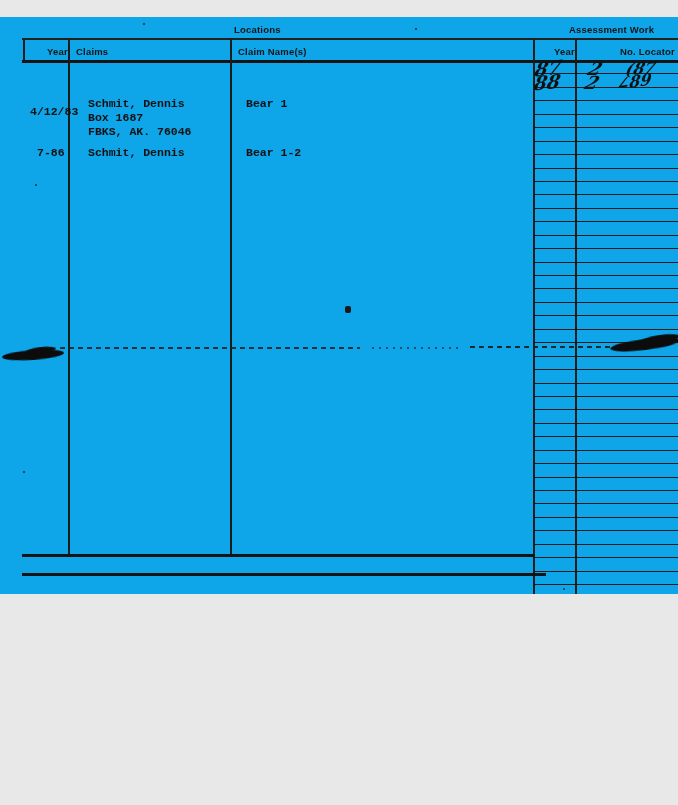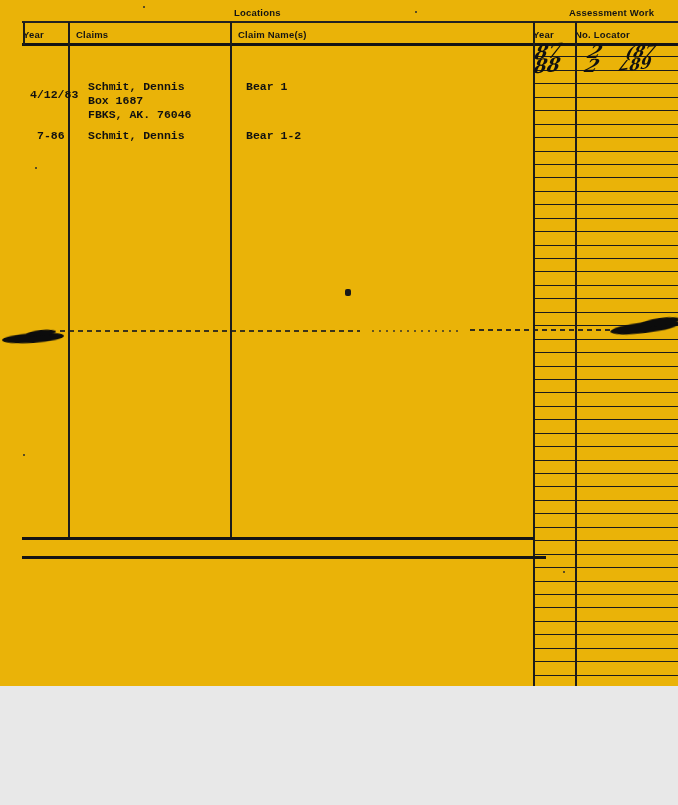--- a/index.html
+++ b/index.html
@@ -1,27 +1,27 @@
 <!DOCTYPE html>
 <html><head>
 <meta charset="utf-8">
 <style>
   html,body{margin:0;padding:0;background:#e8e8e8;}
   .page{
-    position:relative;width:678px;height:686px;background:#eab308;
+    position:relative;width:678px;height:577px;background:#0ea5e9;
     font-family:"Liberation Sans", sans-serif;color:#151515;overflow:hidden;
-    margin:0 auto;
+    margin:17px auto;
   }
   
   .hline,.vline{position:absolute;background:#1c1c1c;}
   .hline.heavy{background:#141414;}
   .hline.med{background:#222;}
   
   .flabel{position:absolute;font-weight:bold;font-size:9.5px;letter-spacing:.2px;color:#141414;white-space:nowrap;}
-  .flabel.center{text-align:left;}
+  .flabel.center{text-align:right;}
   
   .typed{position:absolute;font-family:"Liberation Mono", monospace;font-weight:700;
          font-size:11.5px;line-height:14px;color:#111;white-space:pre;}
   
   .hand{position:absolute;font-family:"DejaVu Serif", serif;font-style:italic;font-weight:700;
         color:#101010;white-space:nowrap;line-height:1;}
   
   .arows{position:absolute;left:533px;top:44px;width:145px;height:739px;
          display:flex;flex-direction:column;}
   .arow{flex:1 1 auto;border-bottom:1.6px solid #1b1b1b;}

